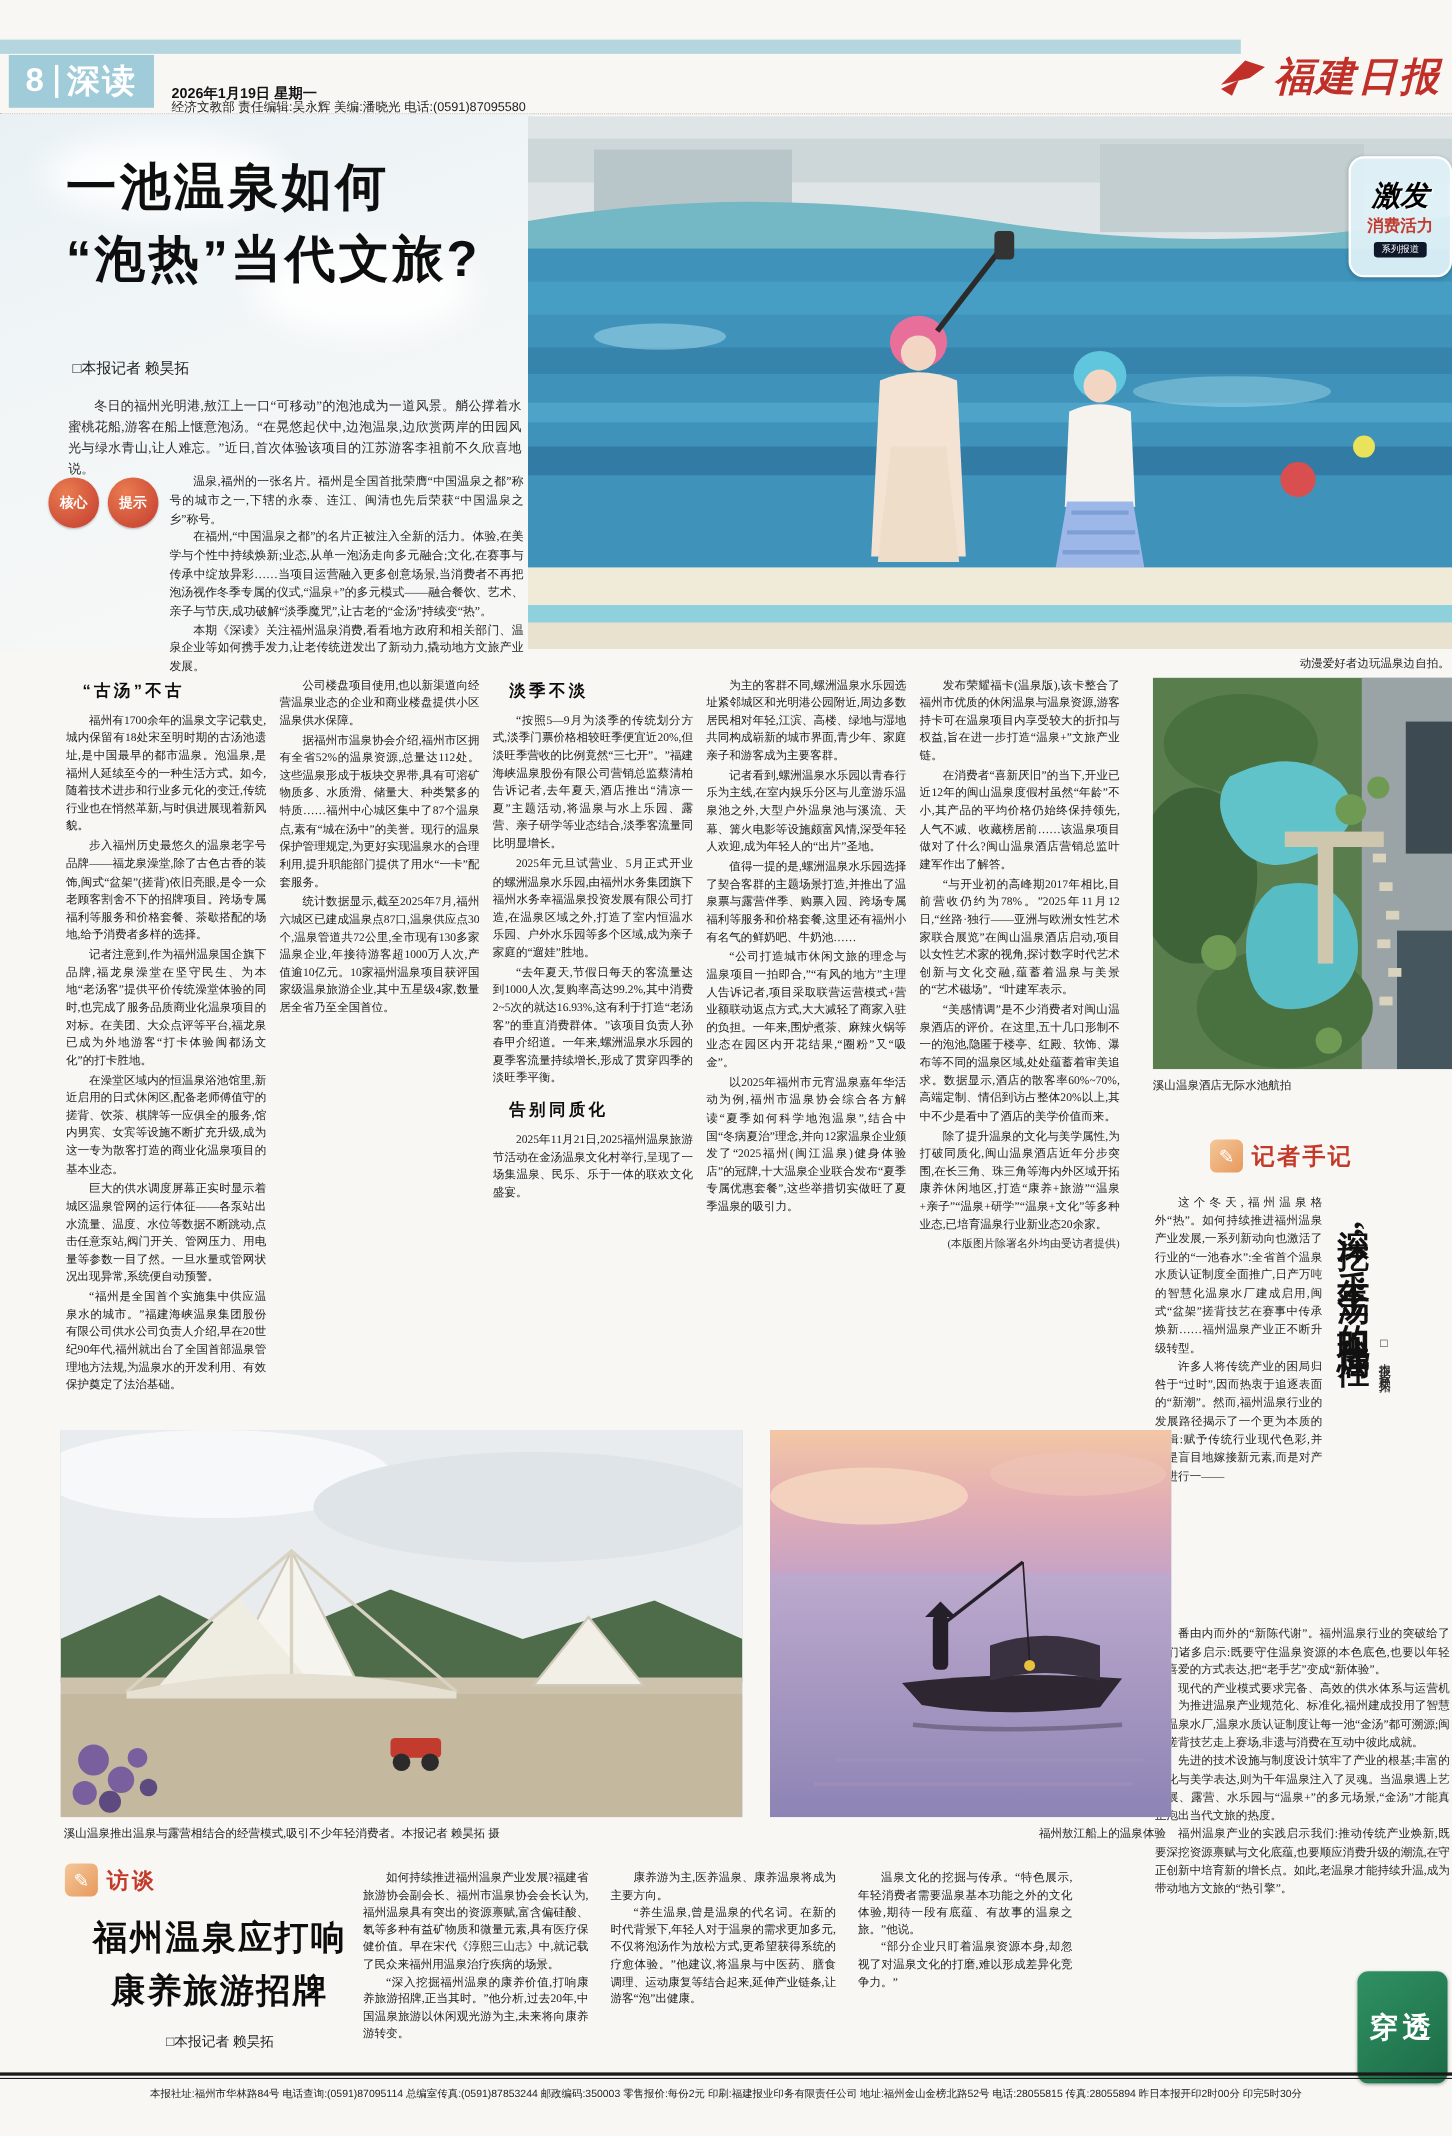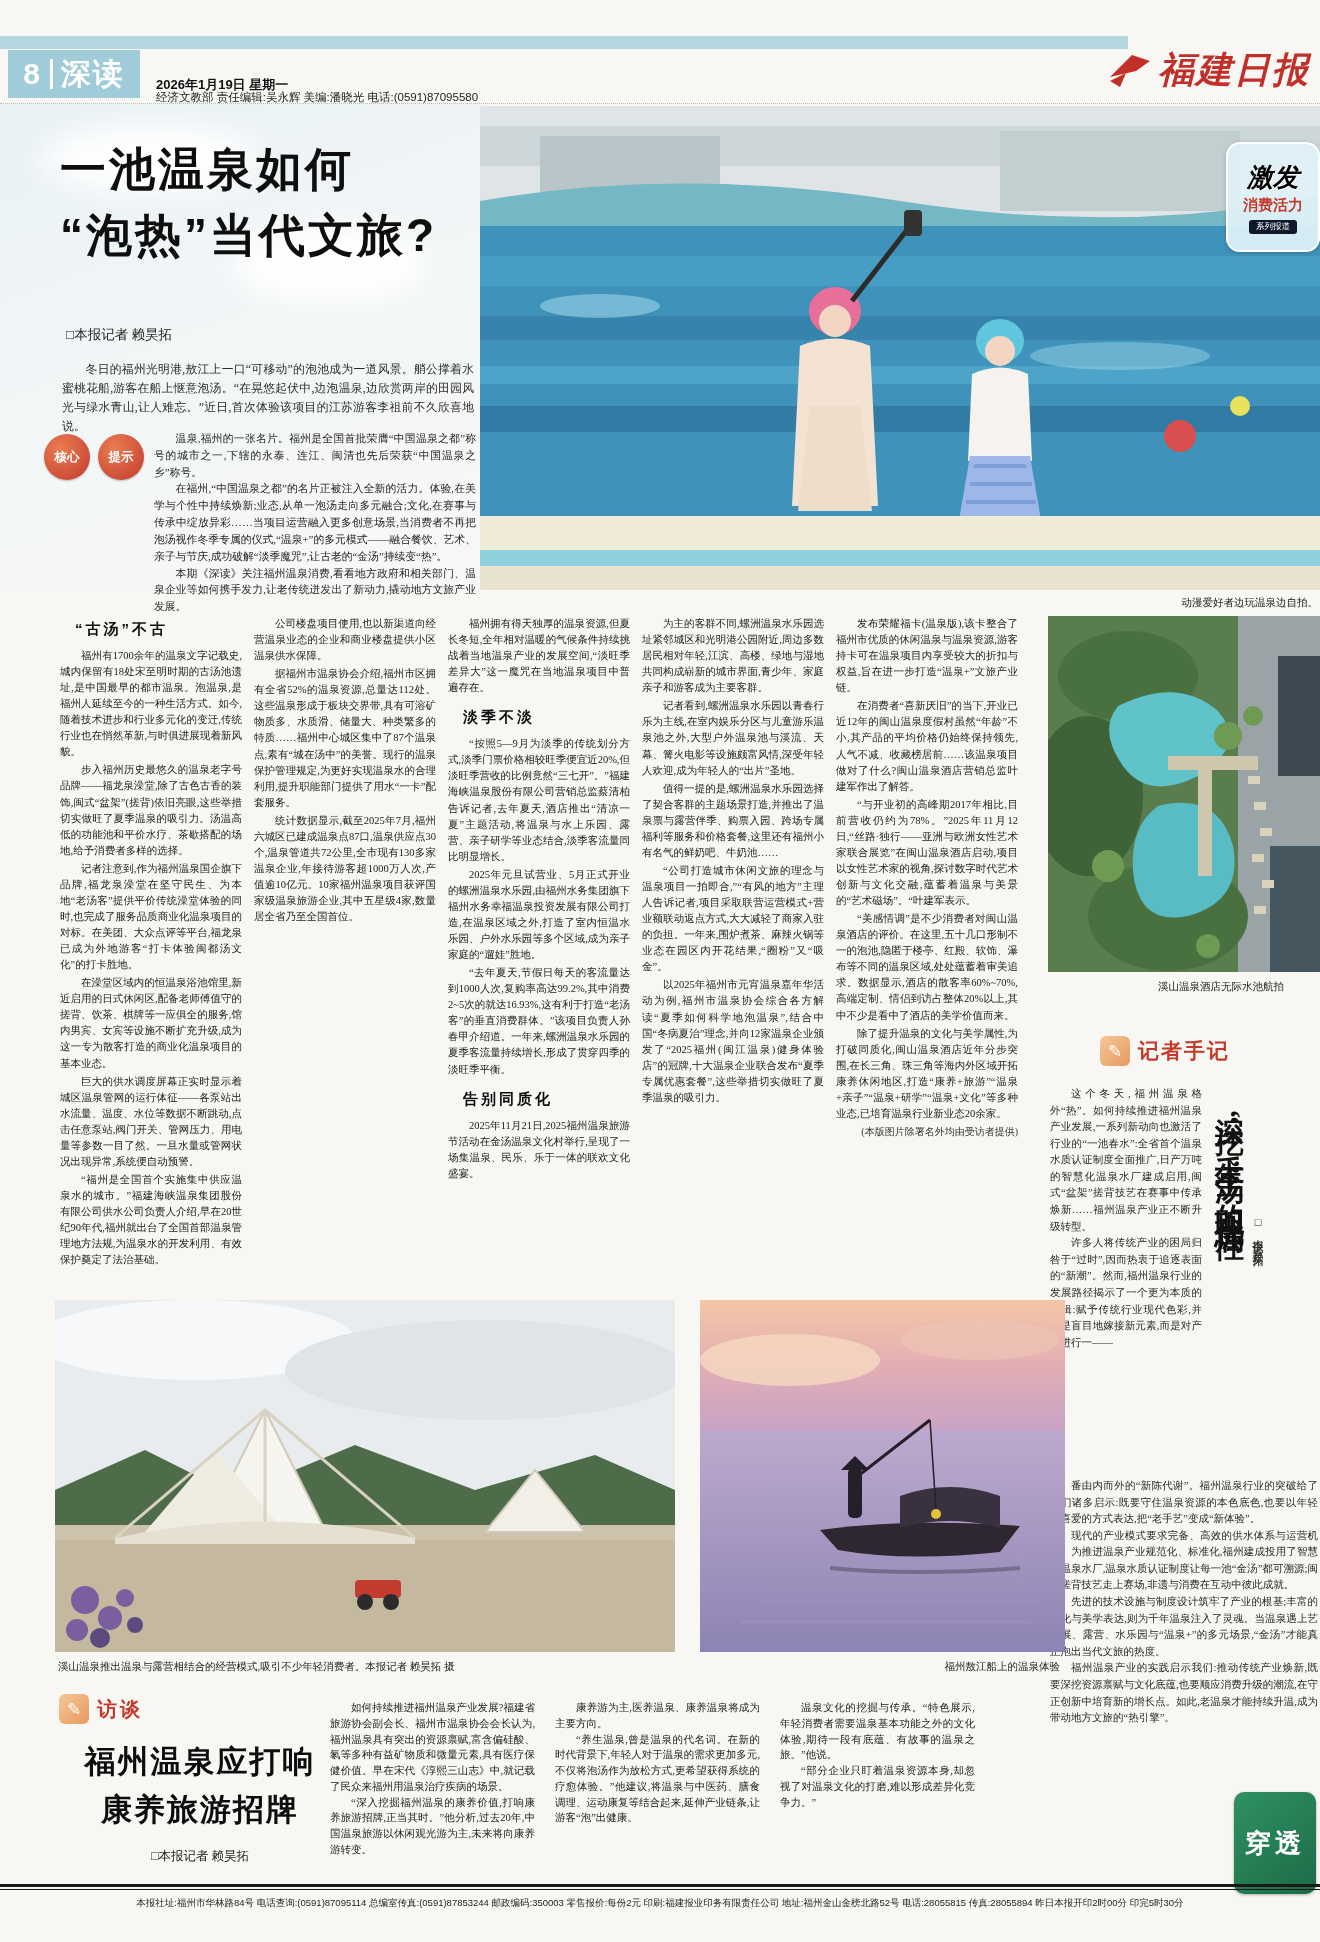--- a/index.html
+++ b/index.html
@@ -181,33 +181,32 @@
   <div class="series" data-interactable="false">
     <span class="l1" data-interactable="false">激发</span>
     <span class="l2" data-interactable="false">消费活力</span>
     <span class="l3" data-interactable="false">系列报道</span>
   </div>
   <div class="caption" style="left:900px;top:596px;width:418px;text-align:right;" data-interactable="false">动漫爱好者边玩温泉边自拍。</div>
 
   <div class="bodycol" style="left:60px;" data-interactable="false">
       <h3 data-interactable="false">“古汤”不古</h3>
       <p data-interactable="false">福州有1700余年的温泉文字记载史,城内保留有18处宋至明时期的古汤池遗址,是中国最早的都市温泉。泡温泉,是福州人延续至今的一种生活方式。如今,随着技术进步和行业多元化的变迁,传统行业也在悄然革新,与时俱进展现着新风貌。</p>
-      <p data-interactable="false">步入福州历史最悠久的温泉老字号品牌——福龙泉澡堂,除了古色古香的装饰,闽式“盆架”(搓背)依旧亮眼,这些举措切实做旺了夏季温泉的吸引力。汤温高低的功能池和平价水疗、茶歇搭配的场地,给予消费者多样的选择。</p>
+      <p data-interactable="false">步入福州历史最悠久的温泉老字号品牌——福龙泉澡堂,除了古色古香的装饰,闽式“盆架”(搓背)依旧亮眼,是令一众老顾客割舍不下的招牌项目。跨场专属福利等服务和价格套餐、茶歇搭配的场地,给予消费者多样的选择。</p>
       <p data-interactable="false">记者注意到,作为福州温泉国企旗下品牌,福龙泉澡堂在坚守民生、为本地“老汤客”提供平价传统澡堂体验的同时,也完成了服务品质商业化温泉项目的对标。在美团、大众点评等平台,福龙泉已成为外地游客“打卡体验闽都汤文化”的打卡胜地。</p>
       <p data-interactable="false">在澡堂区域内的恒温泉浴池馆里,新近启用的日式休闲区,配备老师傅值守的搓背、饮茶、棋牌等一应俱全的服务,馆内男宾、女宾等设施不断扩充升级,成为这一专为散客打造的商业化温泉项目的基本业态。</p>
       <p data-interactable="false">巨大的供水调度屏幕正实时显示着城区温泉管网的运行体征——各泵站出水流量、温度、水位等数据不断跳动,点击任意泵站,阀门开关、管网压力、用电量等参数一目了然。一旦水量或管网状况出现异常,系统便自动预警。</p>
       <p data-interactable="false">“福州是全国首个实施集中供应温泉水的城市。”福建海峡温泉集团股份有限公司供水公司负责人介绍,早在20世纪90年代,福州就出台了全国首部温泉管理地方法规,为温泉水的开发利用、有效保护奠定了法治基础。</p>
     </div>
   <div class="bodycol" style="left:254px;" data-interactable="false">
       <p data-interactable="false">公司楼盘项目使用,也以新渠道向经营温泉业态的企业和商业楼盘提供小区温泉供水保障。</p>
       <p data-interactable="false">据福州市温泉协会介绍,福州市区拥有全省52%的温泉资源,总量达112处。这些温泉形成于板块交界带,具有可溶矿物质多、水质滑、储量大、种类繁多的特质……福州中心城区集中了87个温泉点,素有“城在汤中”的美誉。现行的温泉保护管理规定,为更好实现温泉水的合理利用,提升职能部门提供了用水“一卡”配套服务。</p>
       <p data-interactable="false">统计数据显示,截至2025年7月,福州六城区已建成温泉点87口,温泉供应点30个,温泉管道共72公里,全市现有130多家温泉企业,年接待游客超1000万人次,产值逾10亿元。10家福州温泉项目获评国家级温泉旅游企业,其中五星级4家,数量居全省乃至全国首位。</p>
     </div>
   <div class="bodycol" style="left:448px;" data-interactable="false">
-      <p data-interactable="false">福州拥有得天独厚的温泉资源,但夏长冬短,全年相对温暖的气候条件持续挑战着当地温泉产业的发展空间,“淡旺季差异大”这一魔咒在当地温泉项目中普遍存在。</p>
       <h3 data-interactable="false">淡季不淡</h3>
       <p data-interactable="false">“按照5—9月为淡季的传统划分方式,淡季门票价格相较旺季便宜近20%,但淡旺季营收的比例竟然“三七开”。”福建海峡温泉股份有限公司营销总监蔡清柏告诉记者,去年夏天,酒店推出“清凉一夏”主题活动,将温泉与水上乐园、露营、亲子研学等业态结合,淡季客流量同比明显增长。</p>
       <p data-interactable="false">2025年元旦试营业、5月正式开业的螺洲温泉水乐园,由福州水务集团旗下福州水务幸福温泉投资发展有限公司打造,在温泉区域之外,打造了室内恒温水乐园、户外水乐园等多个区域,成为亲子家庭的“遛娃”胜地。</p>
       <p data-interactable="false">“去年夏天,节假日每天的客流量达到1000人次,复购率高达99.2%,其中消费2~5次的就达16.93%,这有利于打造“老汤客”的垂直消费群体。”该项目负责人孙春甲介绍道。一年来,螺洲温泉水乐园的夏季客流量持续增长,形成了贯穿四季的淡旺季平衡。</p>
       <h3 data-interactable="false">告别同质化</h3>
       <p data-interactable="false">2025年11月21日,2025福州温泉旅游节活动在金汤温泉文化村举行,呈现了一场集温泉、民乐、乐于一体的联欢文化盛宴。</p>
     </div>
   <div class="bodycol" style="left:642px;" data-interactable="false">
       <p data-interactable="false">为主的客群不同,螺洲温泉水乐园选址紧邻城区和光明港公园附近,周边多数居民相对年轻,江滨、高楼、绿地与湿地共同构成崭新的城市界面,青少年、家庭亲子和游客成为主要客群。</p>
       <p data-interactable="false">记者看到,螺洲温泉水乐园以青春行乐为主线,在室内娱乐分区与儿童游乐温泉池之外,大型户外温泉池与溪流、天幕、篝火电影等设施颇富风情,深受年轻人欢迎,成为年轻人的“出片”圣地。</p>
@@ -246,21 +245,21 @@
           <rect x="206" y="290" width="12" height="8"></rect>
         </g>
       <g fill="#6f9a54">
           <circle cx="180" cy="120" r="14"></circle>
           <circle cx="205" cy="100" r="10"></circle>
           <circle cx="60" cy="250" r="16"></circle>
           <circle cx="160" cy="330" r="12"></circle>
         </g>
     </svg>
   </div>
-  <div class="caption" style="left:1018px;top:980px;width:266px;text-align:right;" data-interactable="false">溪山温泉酒店无际水池航拍</div>
+  <div class="caption" style="left:1048px;top:980px;width:266px;text-align:left;" data-interactable="false">溪山温泉酒店无际水池航拍</div>
 
   <div class="notehead" data-interactable="false">
     <span class="noteicon" data-interactable="false">✎</span>
     <span class="notetitle" data-interactable="false">记者手记</span>
   </div>
   <div class="noteleft" data-interactable="false">
       <p data-interactable="false">这个冬天,福州温泉格外“热”。如何持续推进福州温泉产业发展,一系列新动向也激活了行业的“一池春水”:全省首个温泉水质认证制度全面推广,日产万吨的智慧化温泉水厂建成启用,闽式“盆架”搓背技艺在赛事中传承焕新……福州温泉产业正不断升级转型。</p>
       <p data-interactable="false">许多人将传统产业的困局归咎于“过时”,因而热衷于追逐表面的“新潮”。然而,福州温泉行业的发展路径揭示了一个更为本质的逻辑:赋予传统行业现代色彩,并不是盲目地嫁接新元素,而是对产业进行一——</p>
     </div>
   <div class="vtitlewrap" data-interactable="false">

